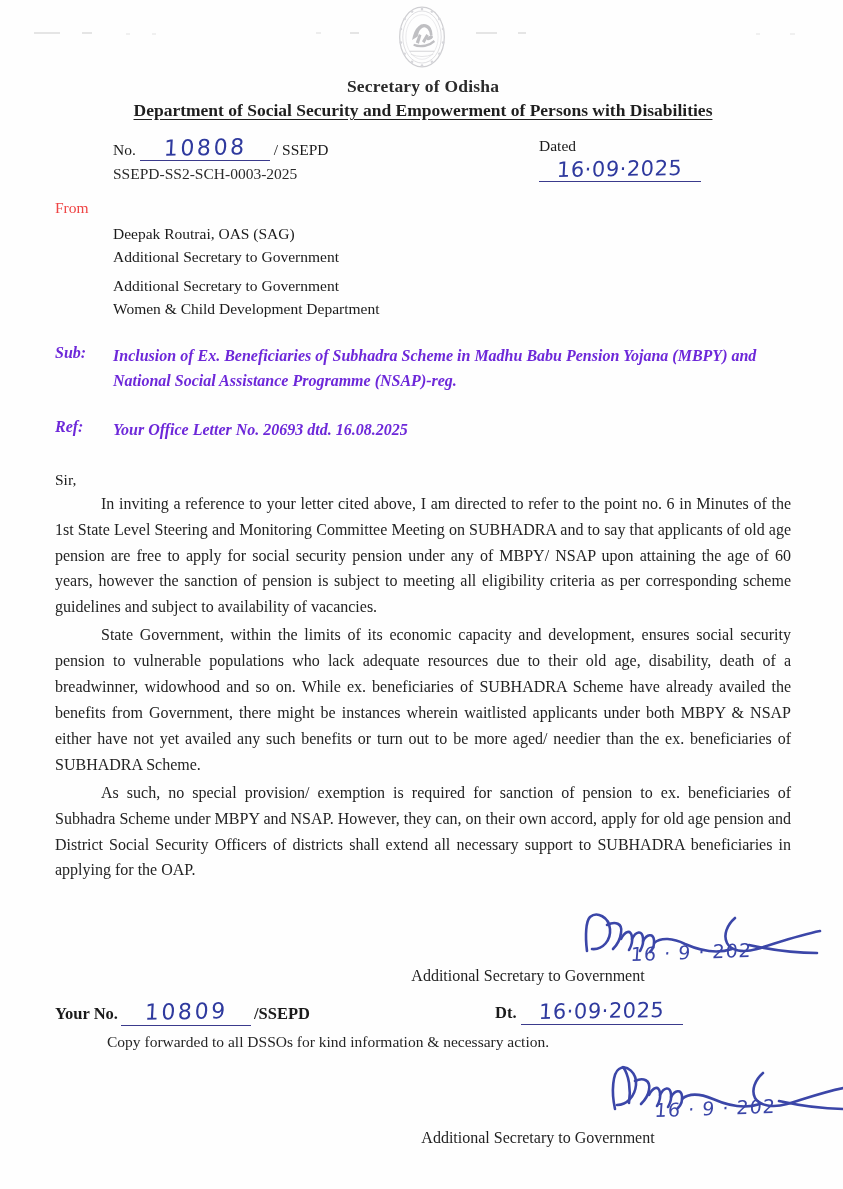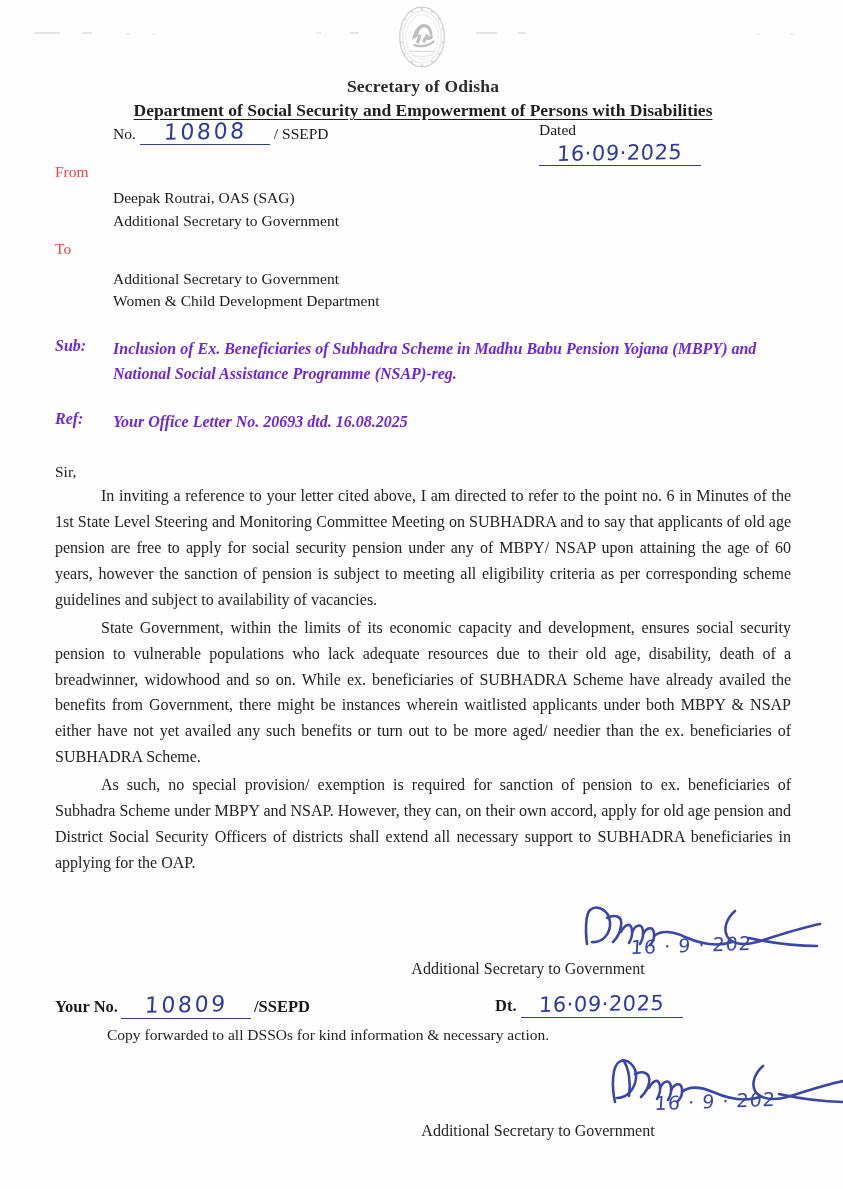--- a/index.html
+++ b/index.html
@@ -71,20 +71,21 @@
     text-underline-offset: 3px;
     margin-top: 3px;
     color: #1f1f1f;
     white-space: nowrap;
     text-align: center;
   }
 
   
   .no-row {
     position: relative;
+    margin-top: 16px;
     height: 26px;
     font-size: 15.5px;
   }
   .no-block {
     position: absolute;
     left: 58px;
     top: 0;
     display: flex;
     align-items: baseline;
     gap: 4px;
@@ -310,26 +311,26 @@
         <span>/ SSEPD</span>
       </div>
       <div class="dated-block">
         <span>Dated</span>
         <span class="hw-slot wide">
           <span class="handwriting date">16·09·2025</span>
         </span>
       </div>
     </div>
 
+    <div class="file-no">SSEPD-SS2-SCH-0003-2025</div>
 
     <div class="fromto">
       <div class="kw">From</div>
       <div class="addr">Deepak Routrai, OAS (SAG)</div>
       <div class="addr" style="margin-top:0">Additional Secretary to Government</div>
-      <div class="kw" style="margin-top:6px">To</div>
       <div class="gap"></div>
       <div class="addr" style="margin-top:0">Additional Secretary to Government</div>
       <div class="addr" style="margin-top:0">Women &amp; Child Development Department</div>
     </div>
 
     <div class="tagged">
       <div class="tag">Sub:</div>
       <div class="val">Inclusion of Ex. Beneficiaries of Subhadra Scheme in Madhu Babu Pension Yojana (MBPY) and National Social Assistance Programme (NSAP)-reg.</div>
     </div>
 

